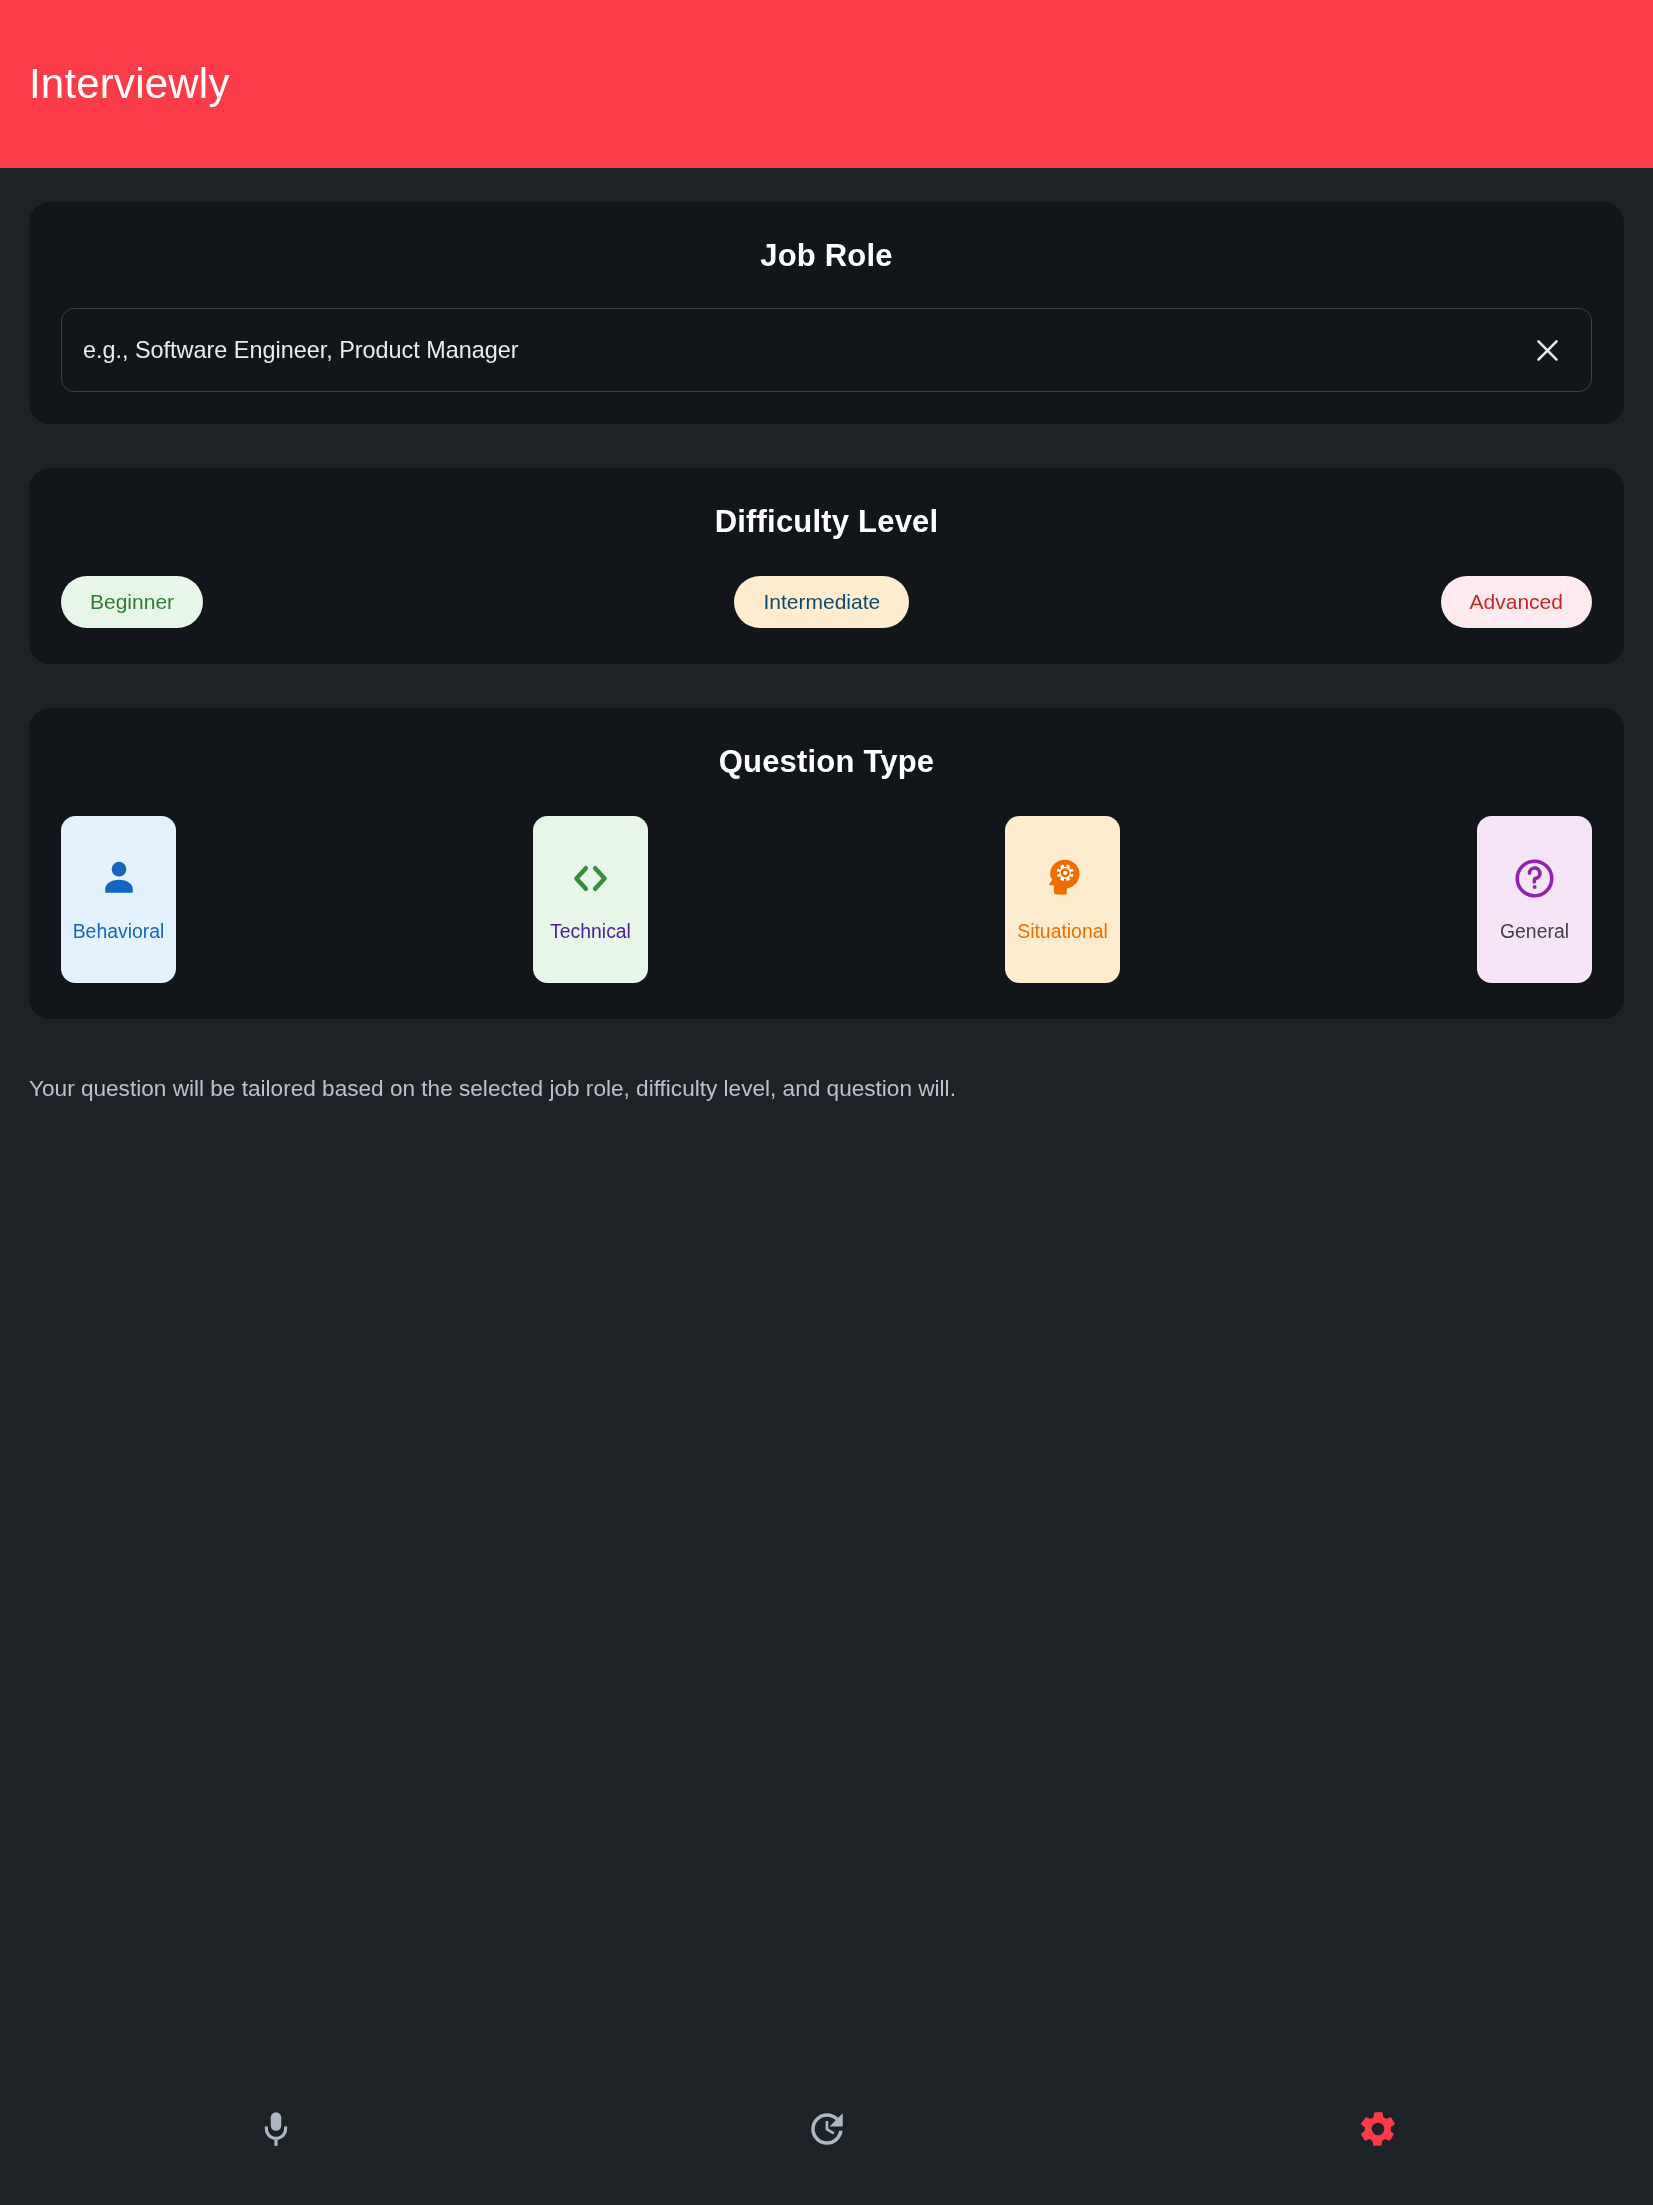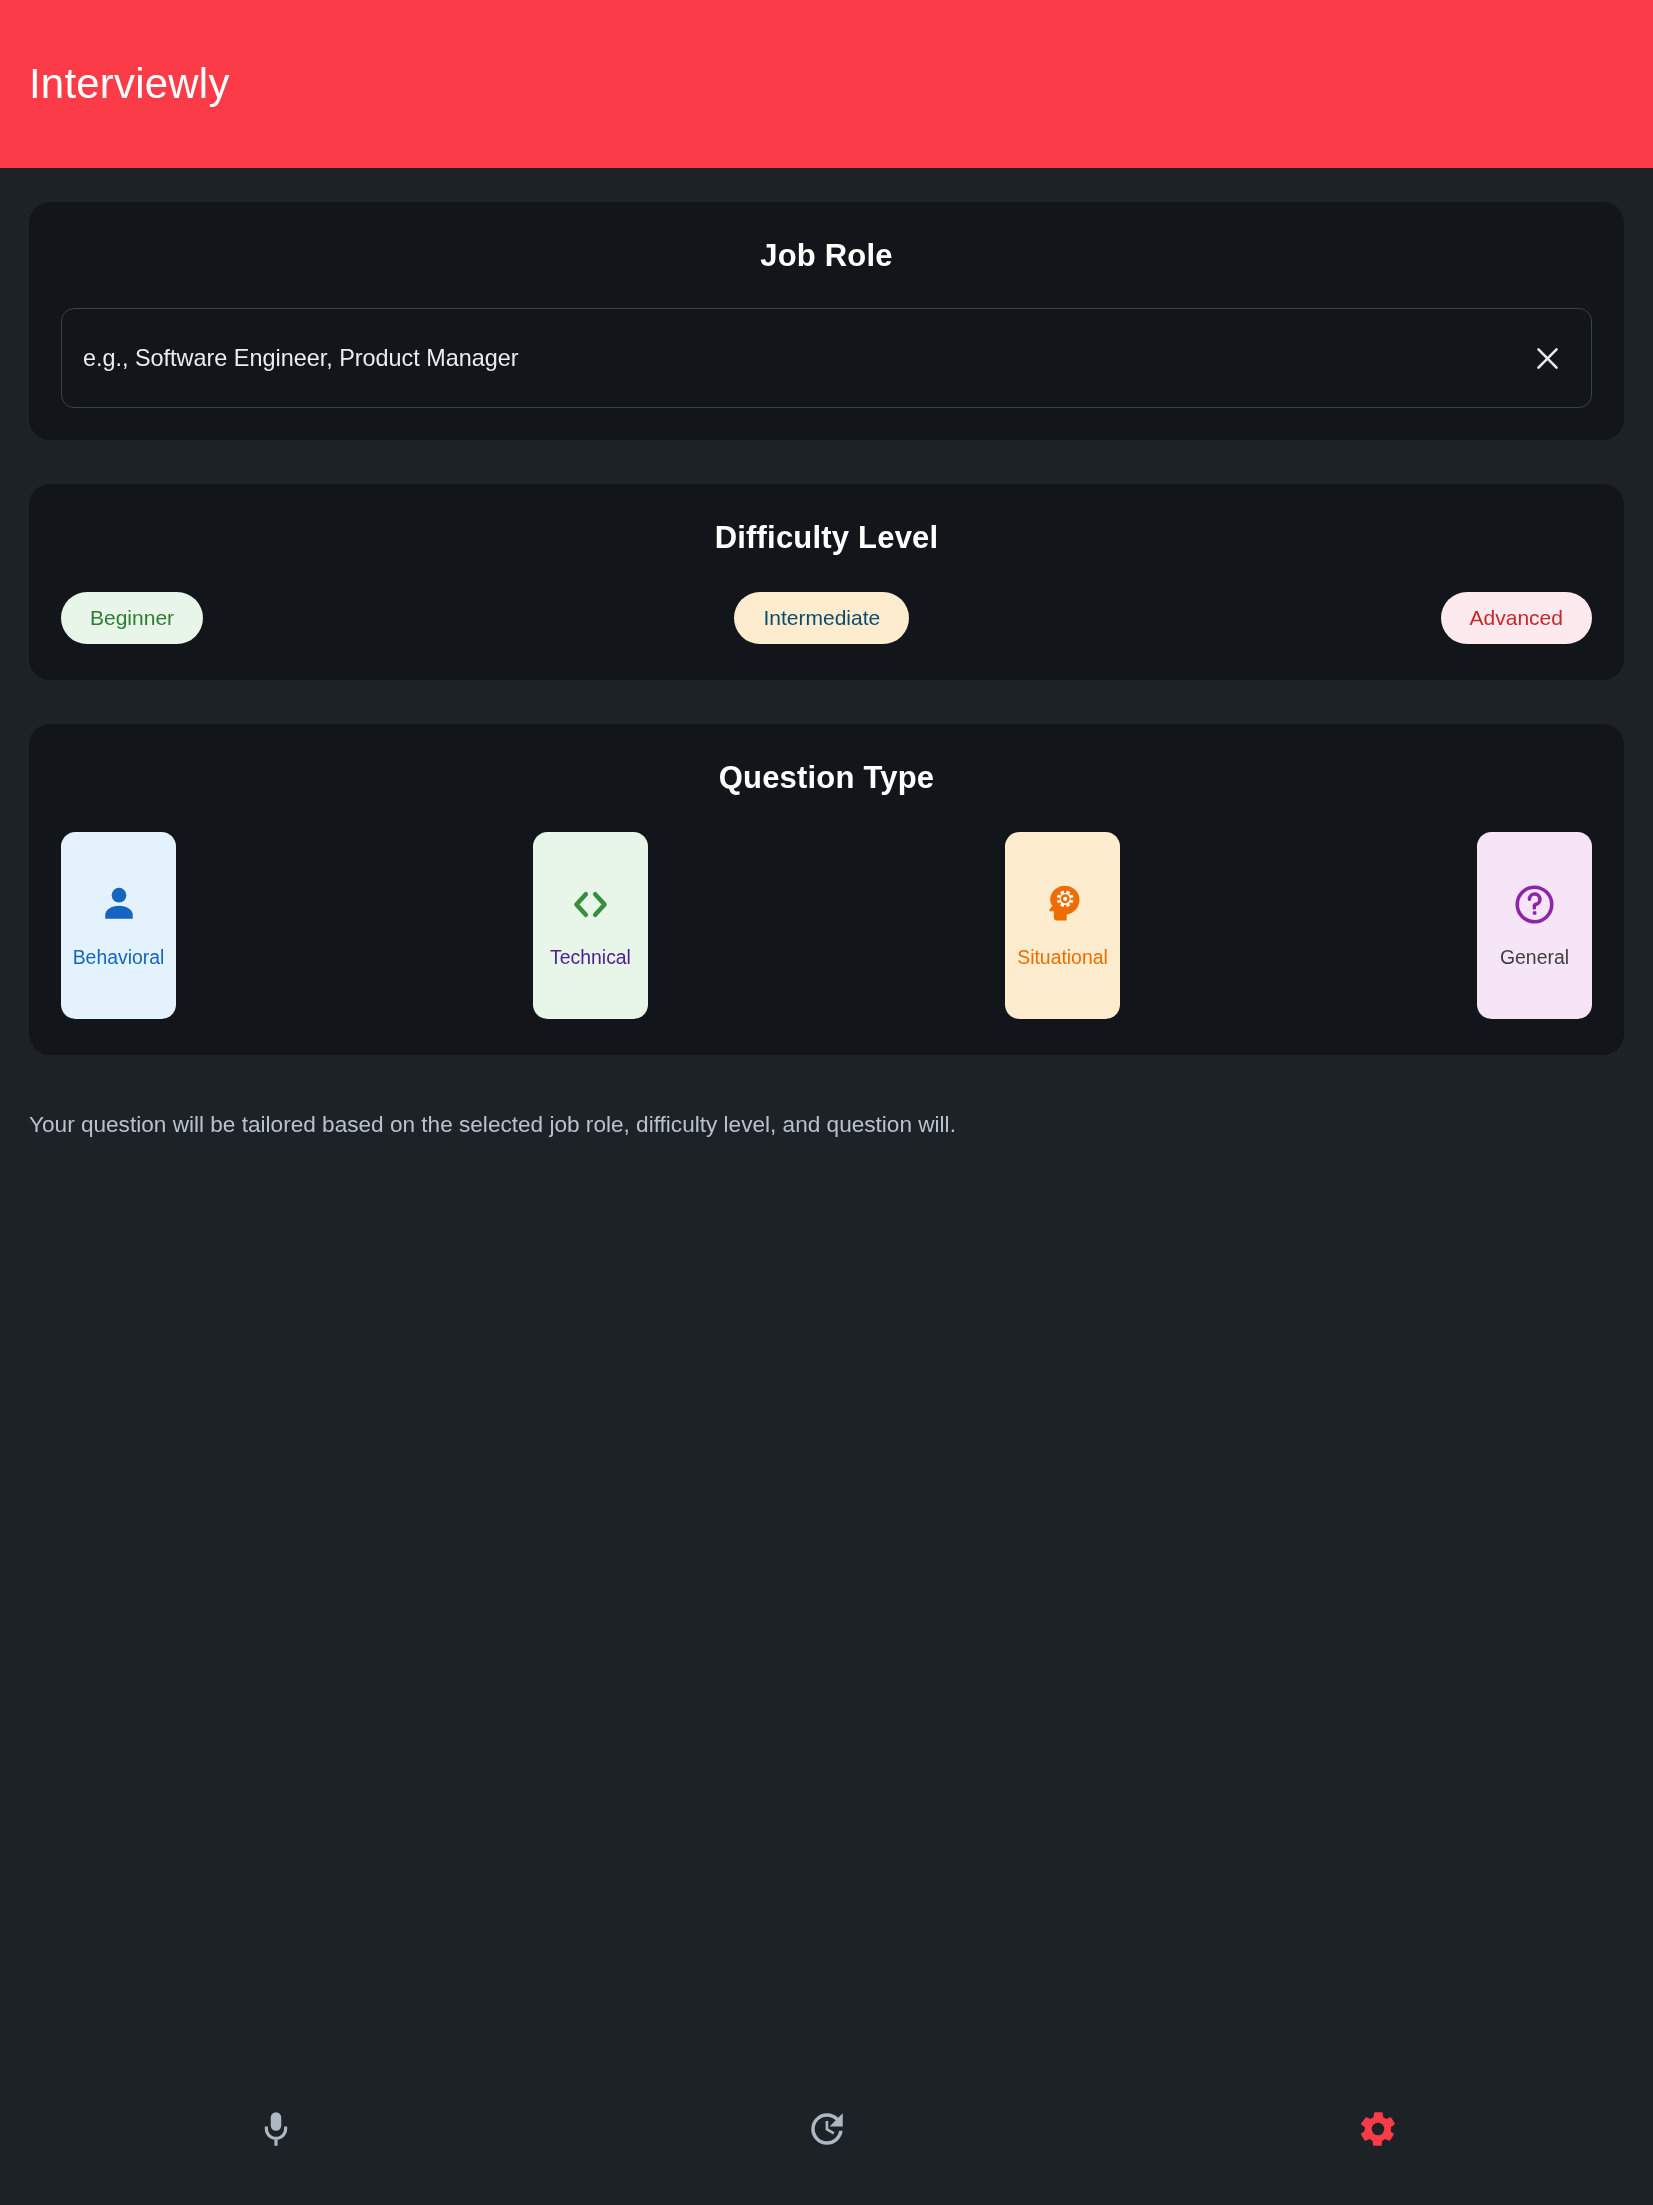--- a/index.html
+++ b/index.html
@@ -60,21 +60,21 @@
     font-weight: bold;
     text-align: center;
     letter-spacing: 0.2px;
   }
 
   
   .card-jobrole { padding-bottom: 32px; }
   .input-wrap {
     margin-top: 34px;
     position: relative;
-    height: 100px;
+    height: 84px;
     border: 1.3px solid #3a4149;
     border-radius: 13px;
     display: flex;
     align-items: center;
     padding: 0 21px;
     background: #12161a;
   }
   .role-input {
     flex: 1 1 auto;
     background: transparent;
@@ -121,21 +121,21 @@
   
   .type-row {
     margin-top: 36px;
     display: flex;
     align-items: flex-start;
     justify-content: space-between;
     width: 100%;
   }
   .type-card {
     width: 115px;
-    height: 187px;
+    height: 167px;
     border-radius: 14.5px;
     border: none;
     cursor: pointer;
     display: flex;
     flex-direction: column;
     align-items: center;
     justify-content: center;
     padding: 0 3.2px 11.3px 3.2px;
   }
   .type-icon {

